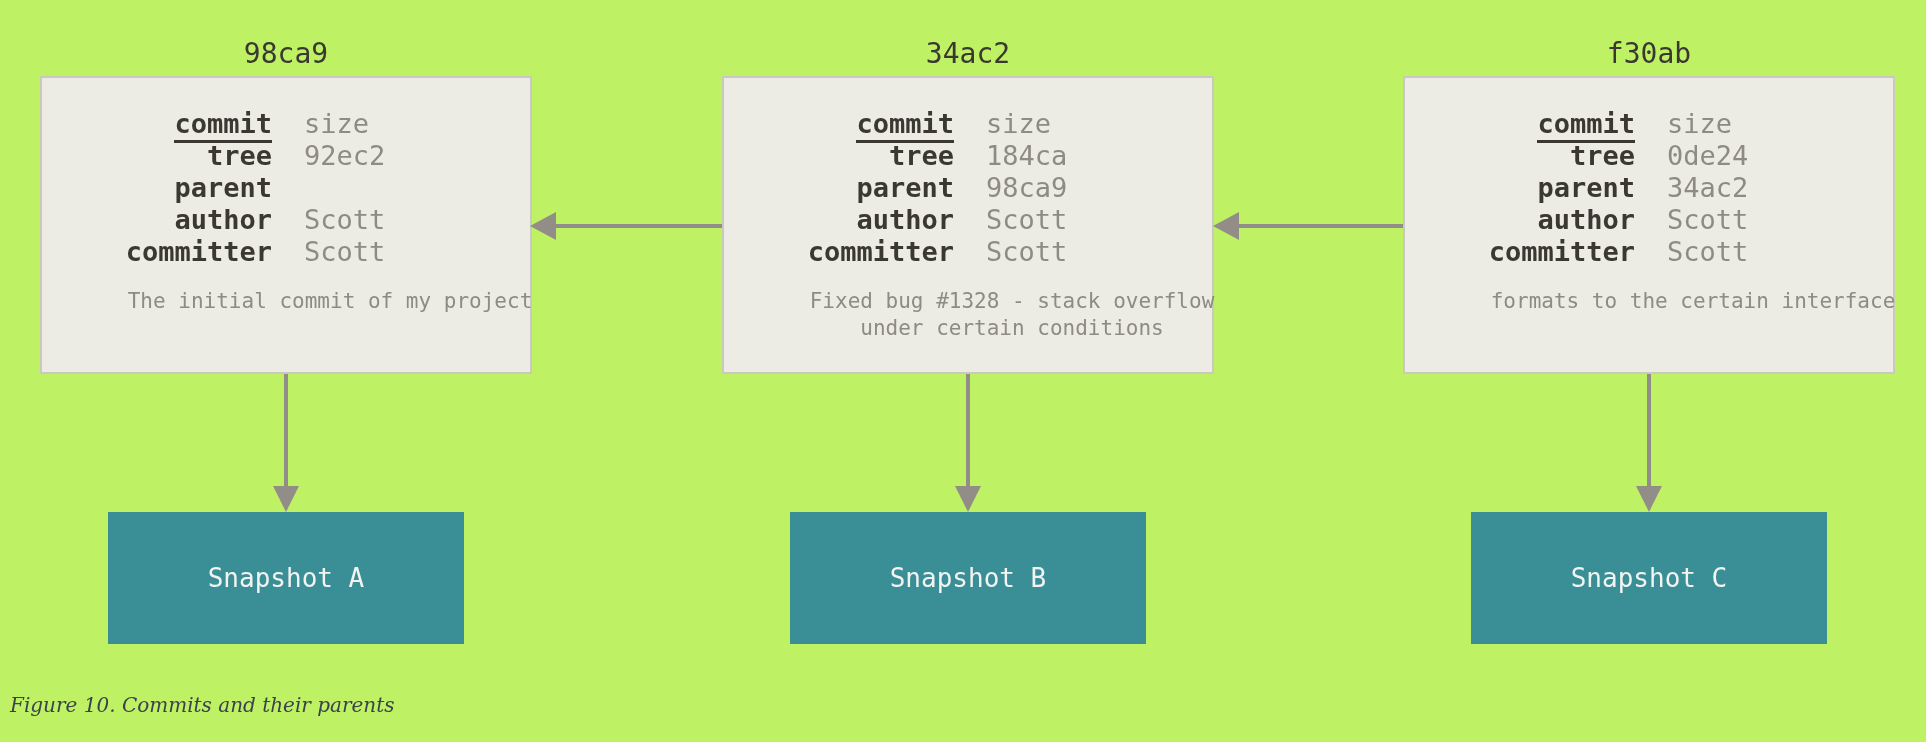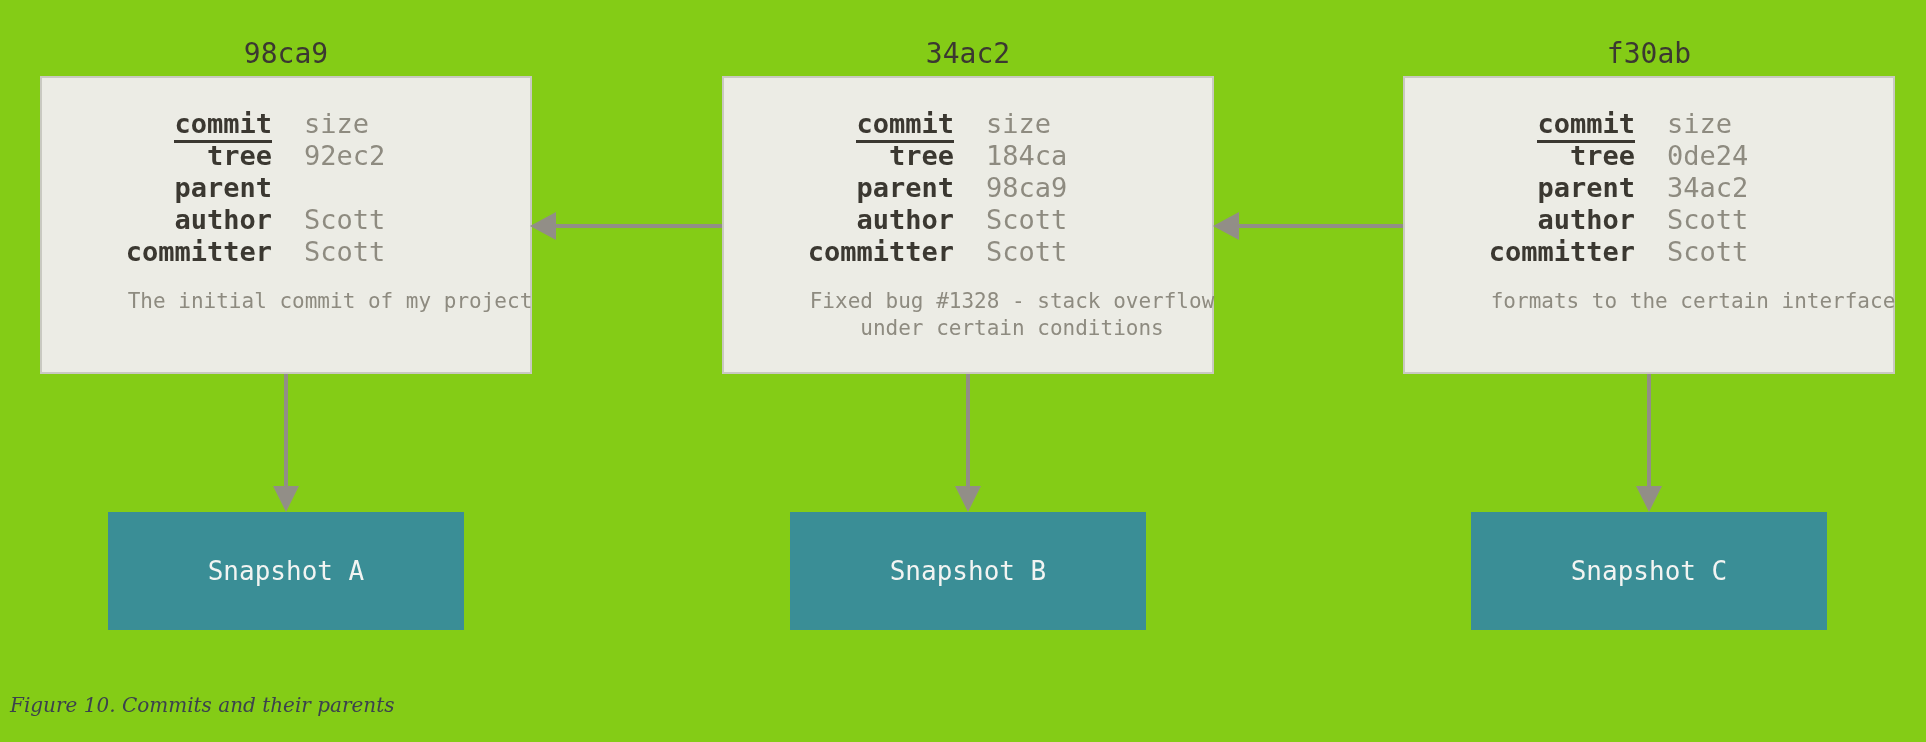--- a/index.html
+++ b/index.html
@@ -10,21 +10,21 @@
     --muted-text: #8E8B80;
     --arrow: #928E87;
     --caption-text: #3C424D;
     --snapshot-text: #F2F4F2;
   }
   html, body { margin: 0; padding: 0; background: #ffffff; }
   .page {
     position: relative;
     width: 1926px;
     height: 742px;
-    background: #84cc16;
+    background: #bef264;
     overflow: hidden;
     font-family: "DejaVu Sans Mono", monospace;
   }
   .col {
     position: absolute;
     top: 0;
     width: 492px;
     height: 742px;
   }
   .col-1 { left: 40px; }
@@ -101,21 +101,21 @@
     height: 0;
     border-left: 13px solid transparent;
     border-right: 13px solid transparent;
     border-top: 26px solid var(--arrow);
   }
   .snapshot {
     position: absolute;
     top: 512px;
     left: 68px;
     width: 356px;
-    height: 118px;
+    height: 132px;
     background: var(--teal);
     display: flex;
     align-items: center;
     justify-content: center;
     font-size: 26px;
     color: var(--snapshot-text);
     white-space: pre;
   }
   .h-arrow-line {
     position: absolute;

